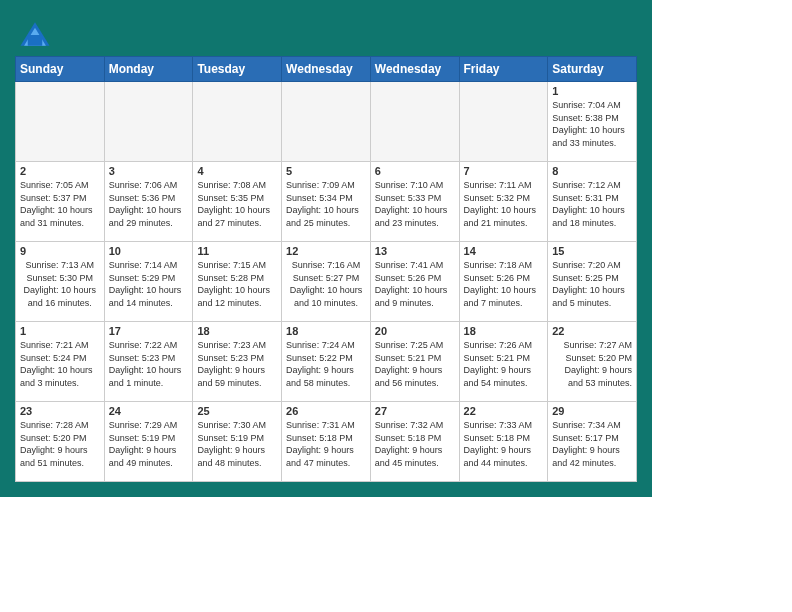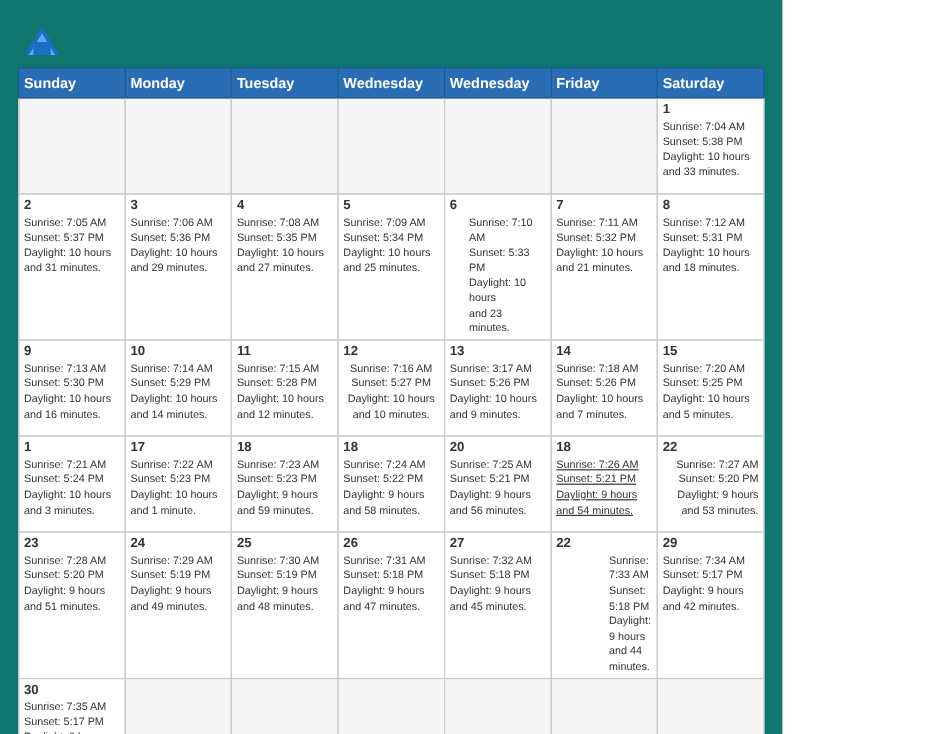--- a/index.html
+++ b/index.html
@@ -178,21 +178,21 @@
           </td>
           <td>
             <span class="day-number">5</span>
             <div class="day-info" style="white-space: pre-line;">Sunrise: 7:09 AM
 Sunset: 5:34 PM
 Daylight: 10 hours
 and 25 minutes.</div>
           </td>
           <td>
             <span class="day-number">6</span>
-            <div class="day-info" style="white-space: pre-line; margin-left: 16px;">Sunrise: 7:10 AM
+            <div class="day-info" style="white-space: pre-line;">Sunrise: 7:10 AM
 Sunset: 5:33 PM
 Daylight: 10 hours
 and 23 minutes.</div>
           </td>
           <td>
             <span class="day-number">7</span>
             <div class="day-info" style="white-space: pre-line;">Sunrise: 7:11 AM
 Sunset: 5:32 PM
 Daylight: 10 hours
 and 21 minutes.</div>
@@ -201,21 +201,21 @@
             <span class="day-number">8</span>
             <div class="day-info" style="white-space: pre-line;">Sunrise: 7:12 AM
 Sunset: 5:31 PM
 Daylight: 10 hours
 and 18 minutes.</div>
           </td>
         </tr>
         <tr>
           <td>
             <span class="day-number">9</span>
-            <div class="day-info" style="white-space: pre-line;">Sunrise: 7:13 AM
+            <div class="day-info" style="white-space: pre-line; text-align: center;">Sunrise: 7:13 AM
 Sunset: 5:30 PM
 Daylight: 10 hours
 and 16 minutes.</div>
           </td>
           <td>
             <span class="day-number">10</span>
             <div class="day-info" style="white-space: pre-line;">Sunrise: 7:14 AM
 Sunset: 5:29 PM
 Daylight: 10 hours
 and 14 minutes.</div>
@@ -229,21 +229,21 @@
           </td>
           <td>
             <span class="day-number">12</span>
             <div class="day-info" style="white-space: pre-line; text-align: center;">Sunrise: 7:16 AM
 Sunset: 5:27 PM
 Daylight: 10 hours
 and 10 minutes.</div>
           </td>
           <td>
             <span class="day-number">13</span>
-            <div class="day-info" style="white-space: pre-line;">Sunrise: 3:17 AM
+            <div class="day-info" style="white-space: pre-line;">Sunrise: 7:41 AM
 Sunset: 5:26 PM
 Daylight: 10 hours
 and 9 minutes.</div>
           </td>
           <td>
             <span class="day-number">14</span>
             <div class="day-info" style="white-space: pre-line;">Sunrise: 7:18 AM
 Sunset: 5:26 PM
 Daylight: 10 hours
 and 7 minutes.</div>
@@ -287,21 +287,21 @@
           </td>
           <td>
             <span class="day-number">20</span>
             <div class="day-info" style="white-space: pre-line;">Sunrise: 7:25 AM
 Sunset: 5:21 PM
 Daylight: 9 hours
 and 56 minutes.</div>
           </td>
           <td>
             <span class="day-number">18</span>
-            <div class="day-info" style="white-space: pre-line; text-decoration: underline;">Sunrise: 7:26 AM
+            <div class="day-info" style="white-space: pre-line;">Sunrise: 7:26 AM
 Sunset: 5:21 PM
 Daylight: 9 hours
 and 54 minutes.</div>
           </td>
           <td>
             <span class="day-number">22</span>
             <div class="day-info" style="white-space: pre-line; text-align: right;">Sunrise: 7:27 AM
 Sunset: 5:20 PM
 Daylight: 9 hours
 and 53 minutes.</div>
@@ -338,43 +338,28 @@
           </td>
           <td>
             <span class="day-number">27</span>
             <div class="day-info" style="white-space: pre-line;">Sunrise: 7:32 AM
 Sunset: 5:18 PM
 Daylight: 9 hours
 and 45 minutes.</div>
           </td>
           <td>
             <span class="day-number">22</span>
-            <div class="day-info" style="white-space: pre-line; margin-left: 44px;">Sunrise: 7:33 AM
+            <div class="day-info" style="white-space: pre-line;">Sunrise: 7:33 AM
 Sunset: 5:18 PM
 Daylight: 9 hours
 and 44 minutes.</div>
           </td>
           <td>
             <span class="day-number">29</span>
             <div class="day-info" style="white-space: pre-line;">Sunrise: 7:34 AM
 Sunset: 5:17 PM
 Daylight: 9 hours
 and 42 minutes.</div>
           </td>
-        </tr>
-        <tr>
-          <td class="last-row">
-            <span class="day-number">30</span>
-            <div class="day-info" style="white-space: pre-line;">Sunrise: 7:35 AM
-Sunset: 5:17 PM
-Daylight: 9 hours
-and 41 minutes.</div>
-          </td>
-          <td class="empty last-row"></td>
-          <td class="empty last-row"></td>
-          <td class="empty last-row"></td>
-          <td class="empty last-row"></td>
-          <td class="empty last-row"></td>
-          <td class="empty last-row"></td>
         </tr>
       </tbody>
   </table>
 </div>
 
 </body></html>

